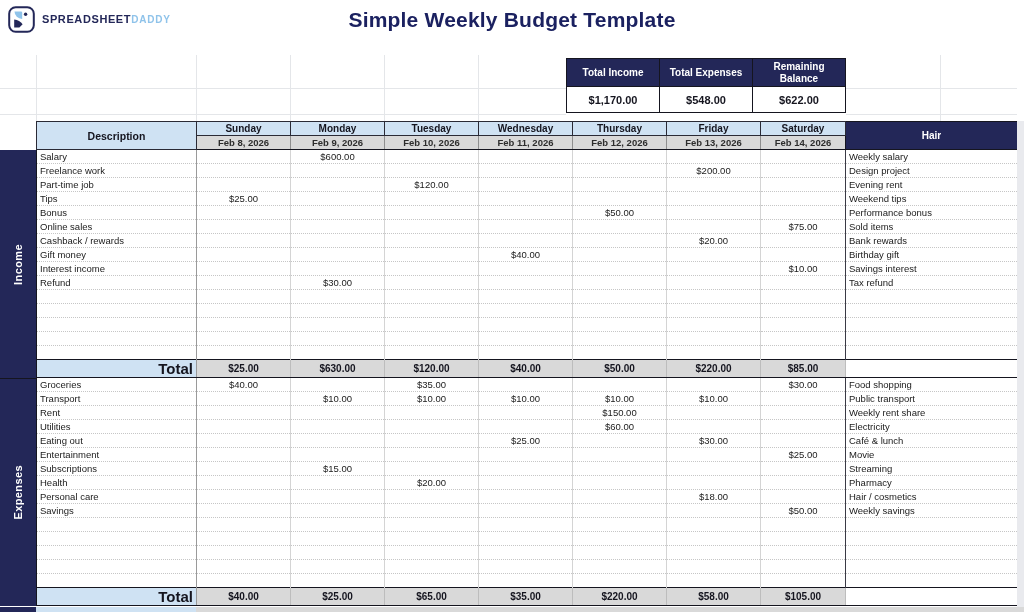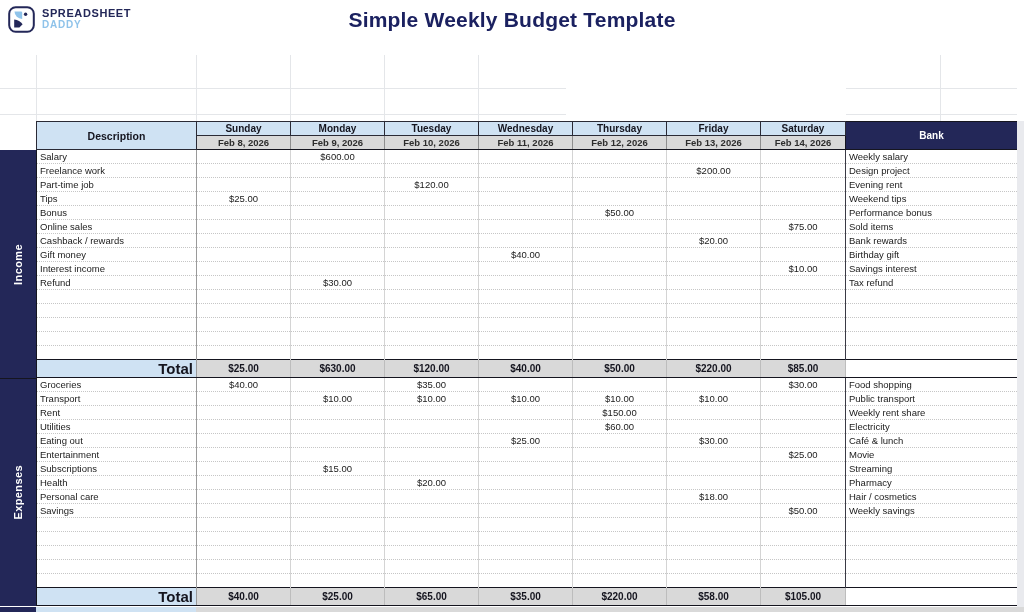--- a/index.html
+++ b/index.html
@@ -5,21 +5,21 @@
   :root{
     --navy:#232758; --hdr-blue:#cfe2f3; --gray:#d9d9d9; --title:#1b2160;
     --link:#2653d8; --logo-blue:#8fc3ea; --line:#15151f;
   }
   *{box-sizing:border-box; margin:0; padding:0;}
   body{font-family:"Liberation Sans","DejaVu Sans",sans-serif; background:#fff;}
   .canvas{position:relative; width:1024px; height:612px; background:#fff; overflow:hidden;}
 
   
   .logo{position:absolute; left:8px; top:6px; display:flex; align-items:center; gap:7px;}
-  .logo-text{display:flex; flex-direction:column; line-height:1.05;}
+  .logo-text{display:flex; flex-direction:row; line-height:1.05;align-items:flex-end;}
   .logo-top{font-size:11px; font-weight:800; letter-spacing:.6px; color:var(--navy);}
   .logo-bottom{font-size:10px; font-weight:800; letter-spacing:.8px; color:var(--logo-blue);}
   .titles{position:absolute; left:0; top:8px; width:100%; text-align:center;}
   .main-title{font-size:21px; font-weight:800; color:var(--title); letter-spacing:.2px;}
   .sub-title{margin-top:2px; font-size:11px; font-weight:700; color:var(--title);}
   .sub-title a{color:var(--link); font-weight:800; text-decoration:underline; cursor:pointer;}
 
   
   .gl{position:absolute; background:#e4e6e9;}
   .gl.v{width:1px; top:55px; height:66px;}
@@ -85,20 +85,34 @@
     <div class="logo-text">
       <span class="logo-top">SPREADSHEET</span>
       <span class="logo-bottom">DADDY</span>
     </div>
   </div>
 
   <div class="titles">
     <div class="main-title">Simple Weekly Budget Template</div>
   </div>
 
+  <table class="summary">
+    <tbody>
+        <tr>
+      <th>Total Income</th>
+      <th>Total Expenses</th>
+      <th>Remaining Balance</th>
+    </tr>
+    <tr>
+      <td>$1,170.00</td>
+      <td>$548.00</td>
+      <td>$622.00</td>
+    </tr>
+  </tbody>
+    </table>
 
   <table class="main">
     <colgroup>
       <col style="width:160px">
       <col style="width:94px">
         <col style="width:94px">
         <col style="width:94px">
       <col style="width:94px">
         <col style="width:94px">
         <col style="width:94px">
@@ -108,21 +122,21 @@
     <tbody>
         <tr class="hdr1">
           <th class="desc-h" rowspan="2">Description</th>
           <th class="day-h">Sunday</th>
           <th class="day-h">Monday</th>
           <th class="day-h">Tuesday</th>
           <th class="day-h">Wednesday</th>
           <th class="day-h">Thursday</th>
           <th class="day-h">Friday</th>
           <th class="day-h">Saturday</th>
-          <th class="notes-h" rowspan="2">Bank</th>
+          <th class="notes-h" rowspan="2">Hair</th>
         </tr>
         <tr class="hdr2">
           <th class="date-h">Feb 8, 2026</th>
           <th class="date-h">Feb 9, 2026</th>
           <th class="date-h">Feb 10, 2026</th>
           <th class="date-h">Feb 11, 2026</th>
           <th class="date-h">Feb 12, 2026</th>
           <th class="date-h">Feb 13, 2026</th>
           <th class="date-h">Feb 14, 2026</th>
         </tr>

